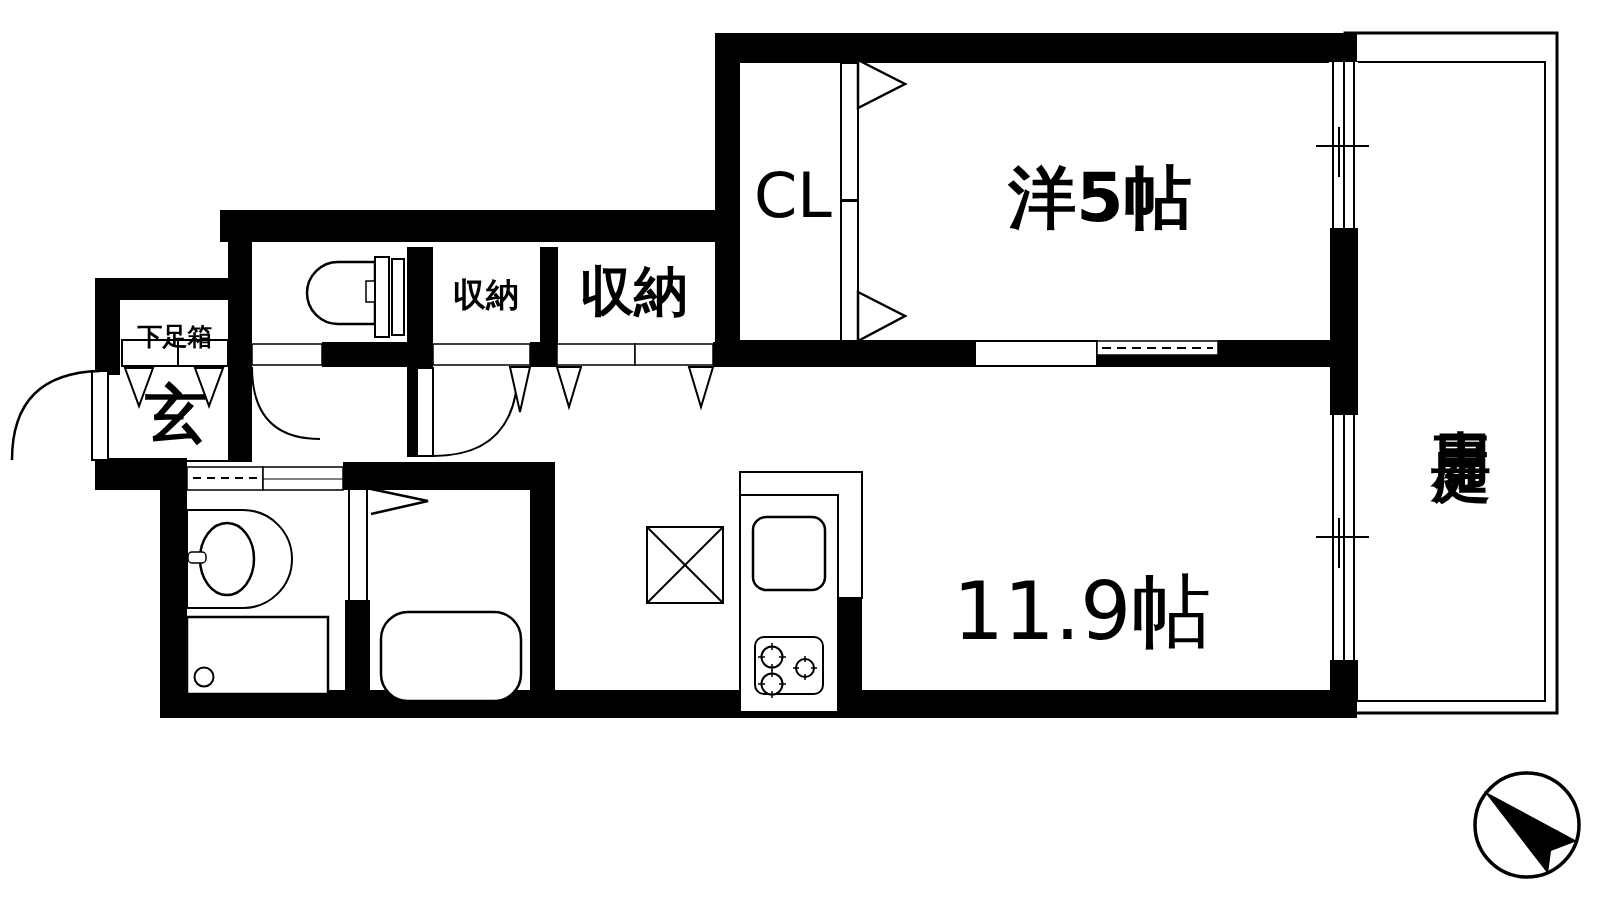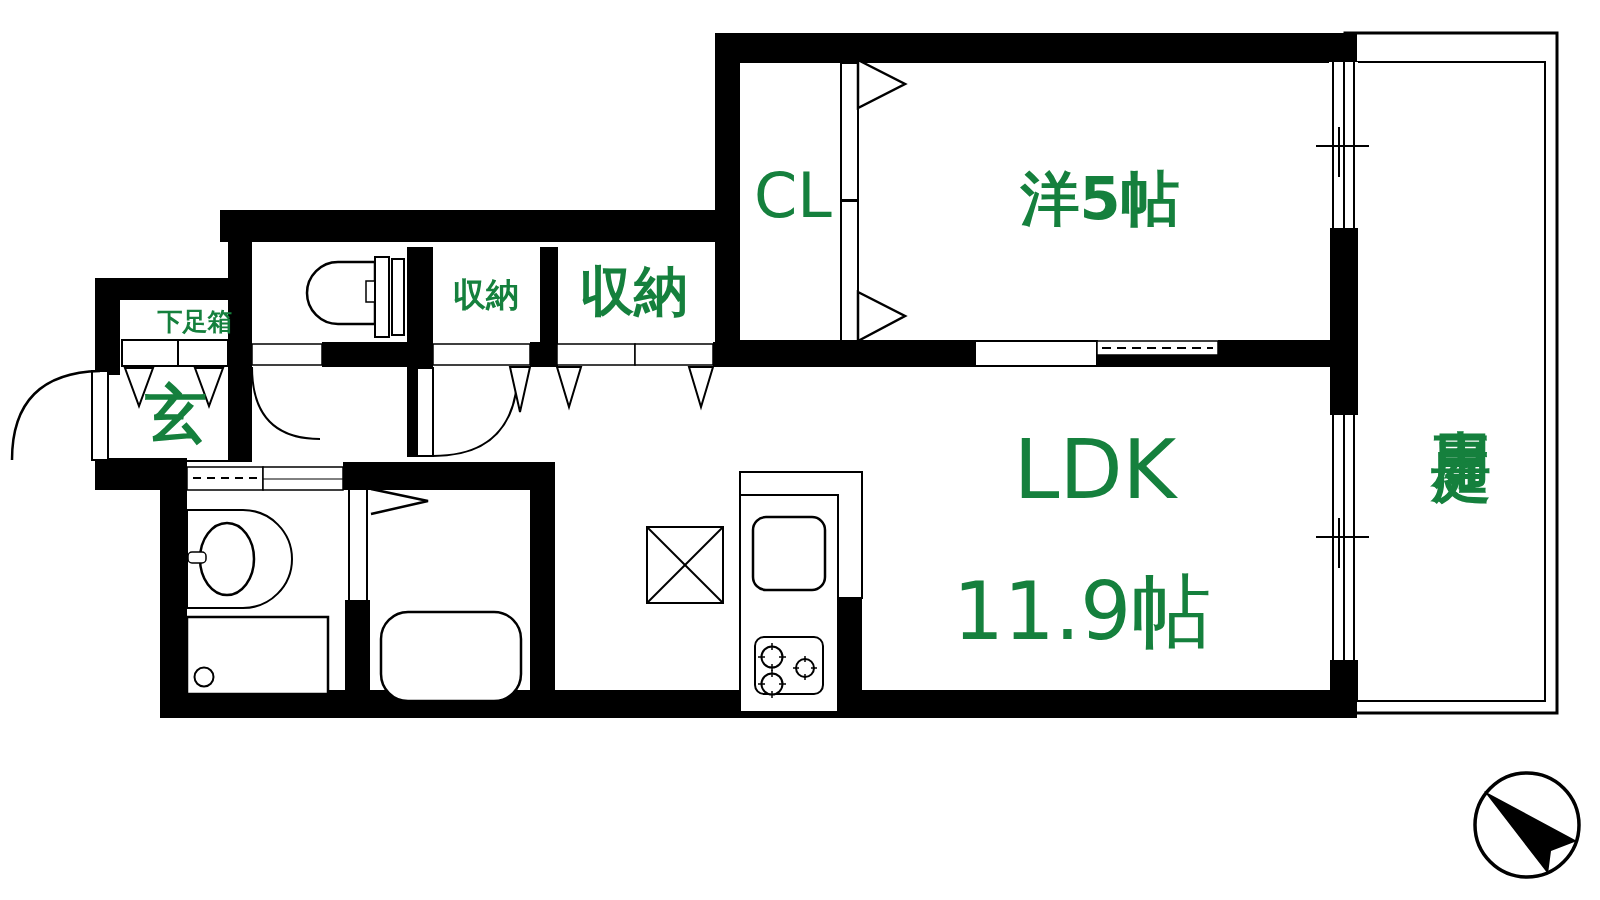--- a/index.html
+++ b/index.html
@@ -1,26 +1,26 @@
 <!DOCTYPE html>
 <html><head>
 <meta charset="utf-8">
 <style>
   html,body{margin:0;padding:0;background:#ffffff;}
   .stage{position:relative;width:1600px;height:900px;background:#ffffff;overflow:hidden;
          font-family:"DejaVu Sans","Liberation Sans",sans-serif;}
   .stage svg{position:absolute;left:0;top:0;}
-  .lbl{position:absolute;transform:translate(-50%,-50%);color:#15803d;white-space:nowrap;
+  .lbl{position:absolute;transform:translate(-50%,-50%);color:#000000;white-space:nowrap;
        line-height:1;font-family:"DejaVu Sans","Liberation Sans",sans-serif;}
   .lbl-shoebox{font-size:25px;font-weight:bold;}
   .lbl-genkan{font-size:62px;font-weight:bold;}
   .lbl-storage-s{font-size:33px;font-weight:bold;}
   .lbl-storage-l{font-size:54px;font-weight:bold;}
   .lbl-cl{font-size:62px;font-weight:500;}
-  .lbl-western{font-size:59px;font-weight:bold;}
+  .lbl-western{font-size:68px;font-weight:bold;}
   .lbl-ldk{font-size:82px;font-weight:500;}
   .lbl-ldksize{font-size:80px;font-weight:500;}
   .lbl-garden{font-size:60px;font-weight:bold;writing-mode:vertical-rl;text-orientation:upright;letter-spacing:6px;}
 </style>
 </head>
 <body>
 
 <div class="stage">
 
   <svg width="1600" height="900" viewBox="0 0 1600 900">
@@ -187,23 +187,22 @@
       <line x1="647" y1="527" x2="723" y2="603"></line>
       <line x1="723" y1="527" x2="647" y2="603"></line>
     </g>
 
     <g>
       <circle cx="1527" cy="825" r="52" fill="#ffffff" stroke="#000" stroke-width="3.5"></circle>
       <polygon points="1484,791 1577,841 1551,851 1548,874" fill="#000000"></polygon>
     </g>
   </svg>
 
-  <div class="lbl lbl-shoebox" style="left:175px;top:321px;margin-left:20px;">下足箱</div>
+  <div class="lbl lbl-shoebox" style="left:175px;top:336px;">下足箱</div>
   <div class="lbl lbl-genkan" style="left:176px;top:414px;">玄</div>
   <div class="lbl lbl-storage-s" style="left:486px;top:294px;">収納</div>
   <div class="lbl lbl-storage-l" style="left:634px;top:292px;">収納</div>
   <div class="lbl lbl-cl" style="left:793px;top:196px;">CL</div>
   <div class="lbl lbl-western" style="left:1100px;top:198px;">洋5帖</div>
-  <div class="lbl lbl-ldk" style="left:1095px;top:470px;">LDK</div>
   <div class="lbl lbl-ldksize" style="left:1082px;top:583px;margin-top:29px;">11.9帖</div>
   <div class="lbl lbl-garden" style="left:1462px;top:390px;">専用庭</div>
 
 </div>
 
 </body></html>

